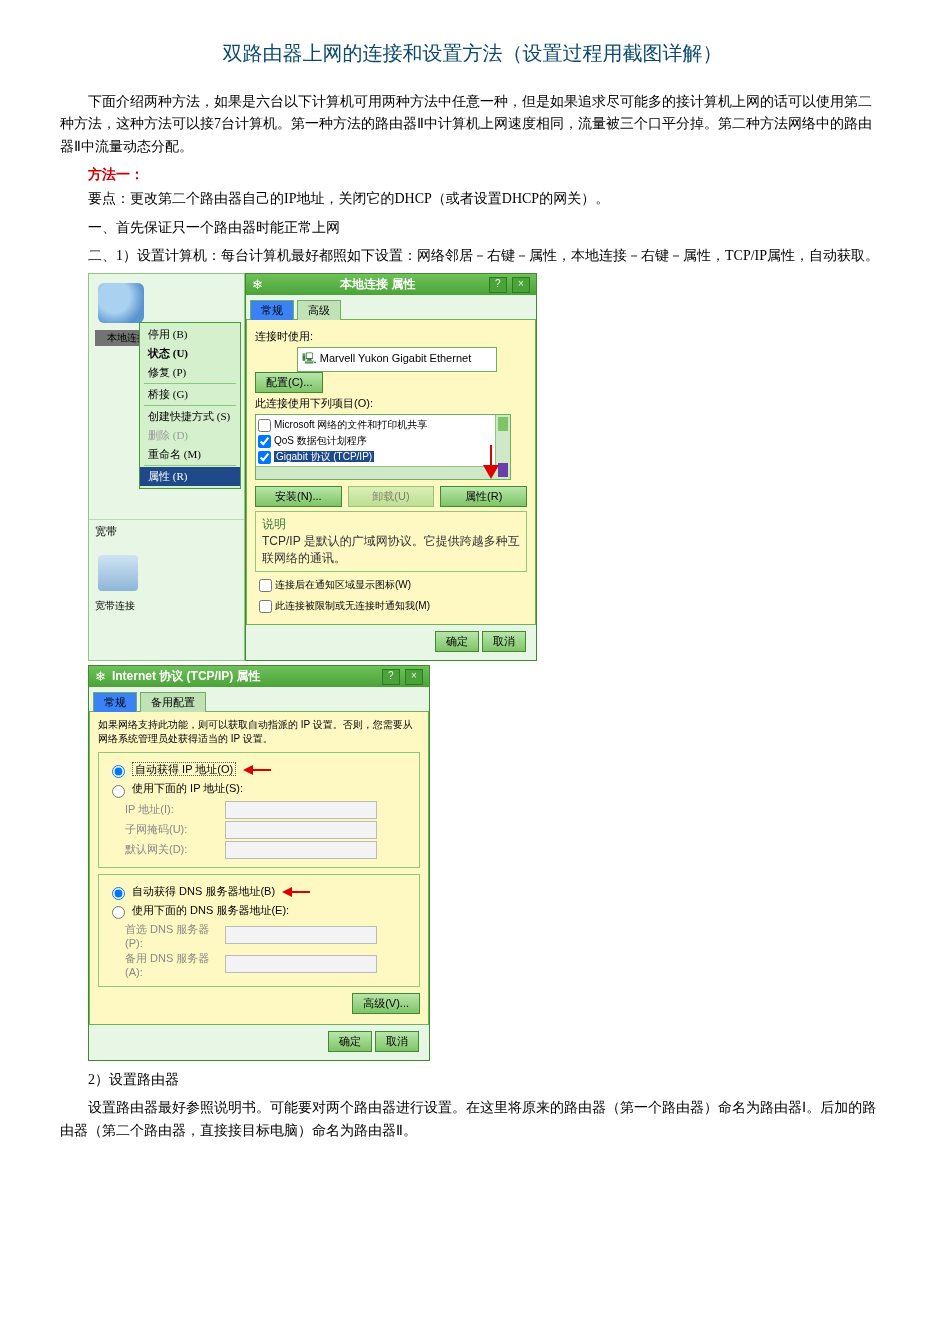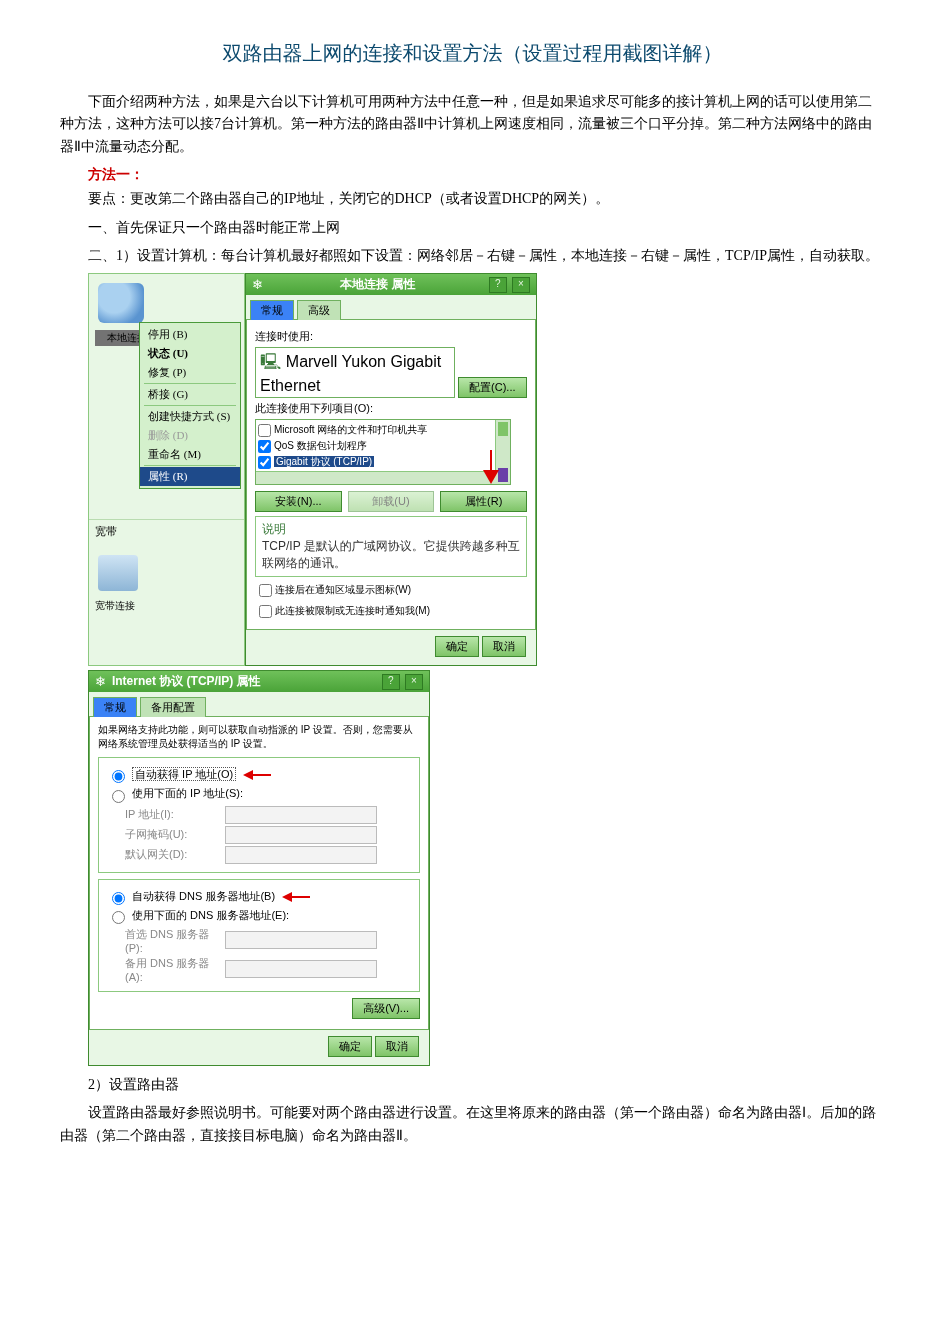--- a/index.html
+++ b/index.html
@@ -123,30 +123,31 @@
     padding: 2px 10px;
     background: #3b82f6;
     font-size: 11px;
     position: relative;
     top: 1px;
   }
   .tab.inactive { background: #c0e2b6; }
   .tab-body {
     border: 1px solid #6fb05e;
     padding: 6px 8px;
-    background: #ffffff;
+    background: #fef9c3;
   }
   .field-row { margin: 3px 0; }
   .txtbox {
     display: inline-block;
     border: 1px solid #6fb05e;
     background: #fff;
     padding: 2px 4px;
     width: 190px;
-    font-size: 16px;
+    font-size: 11px;
+    margin-left: 42px;
   }
   .btn {
     display: inline-block;
     border: 1px solid #3f8b2f;
     background: linear-gradient(#b8e6a9,#7fc468);
     padding: 2px 10px;
     font-size: 11px;
     cursor: default;
     text-align: center;
   }

